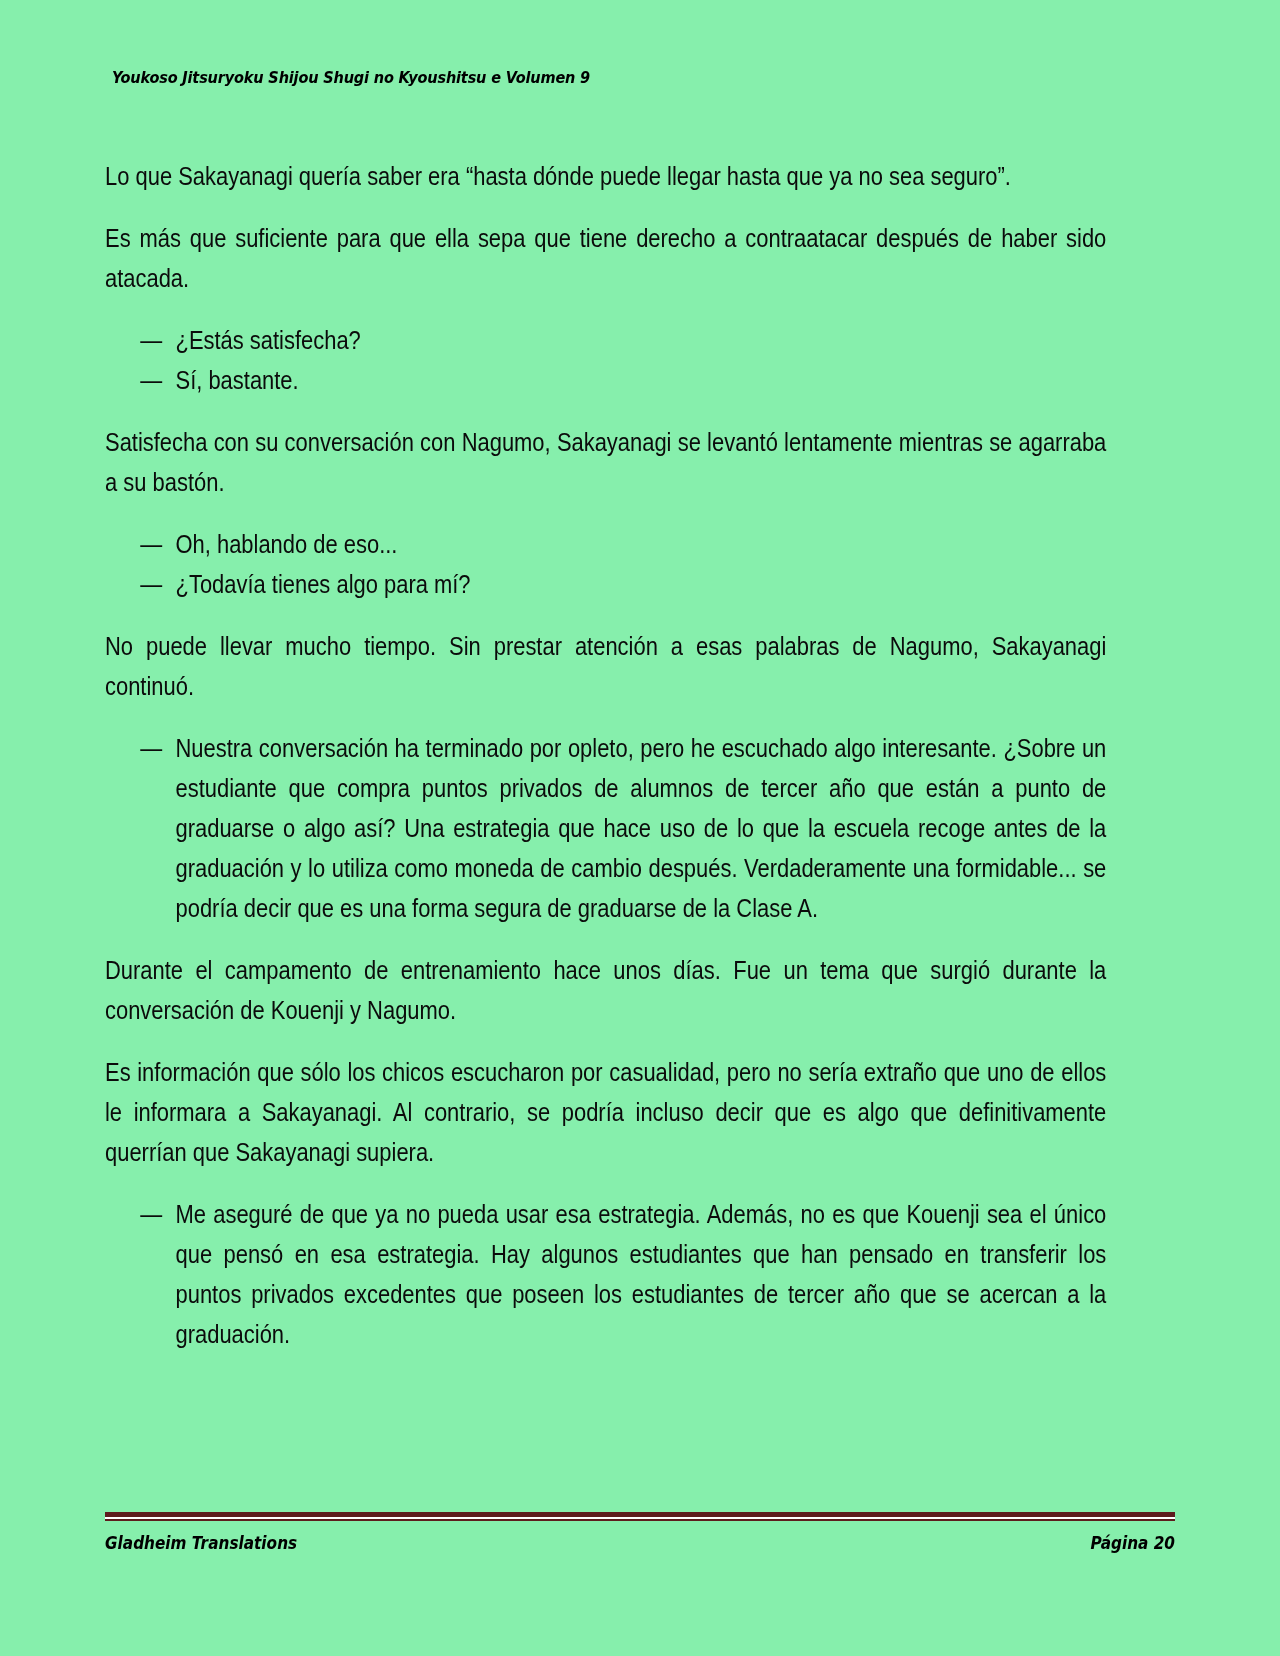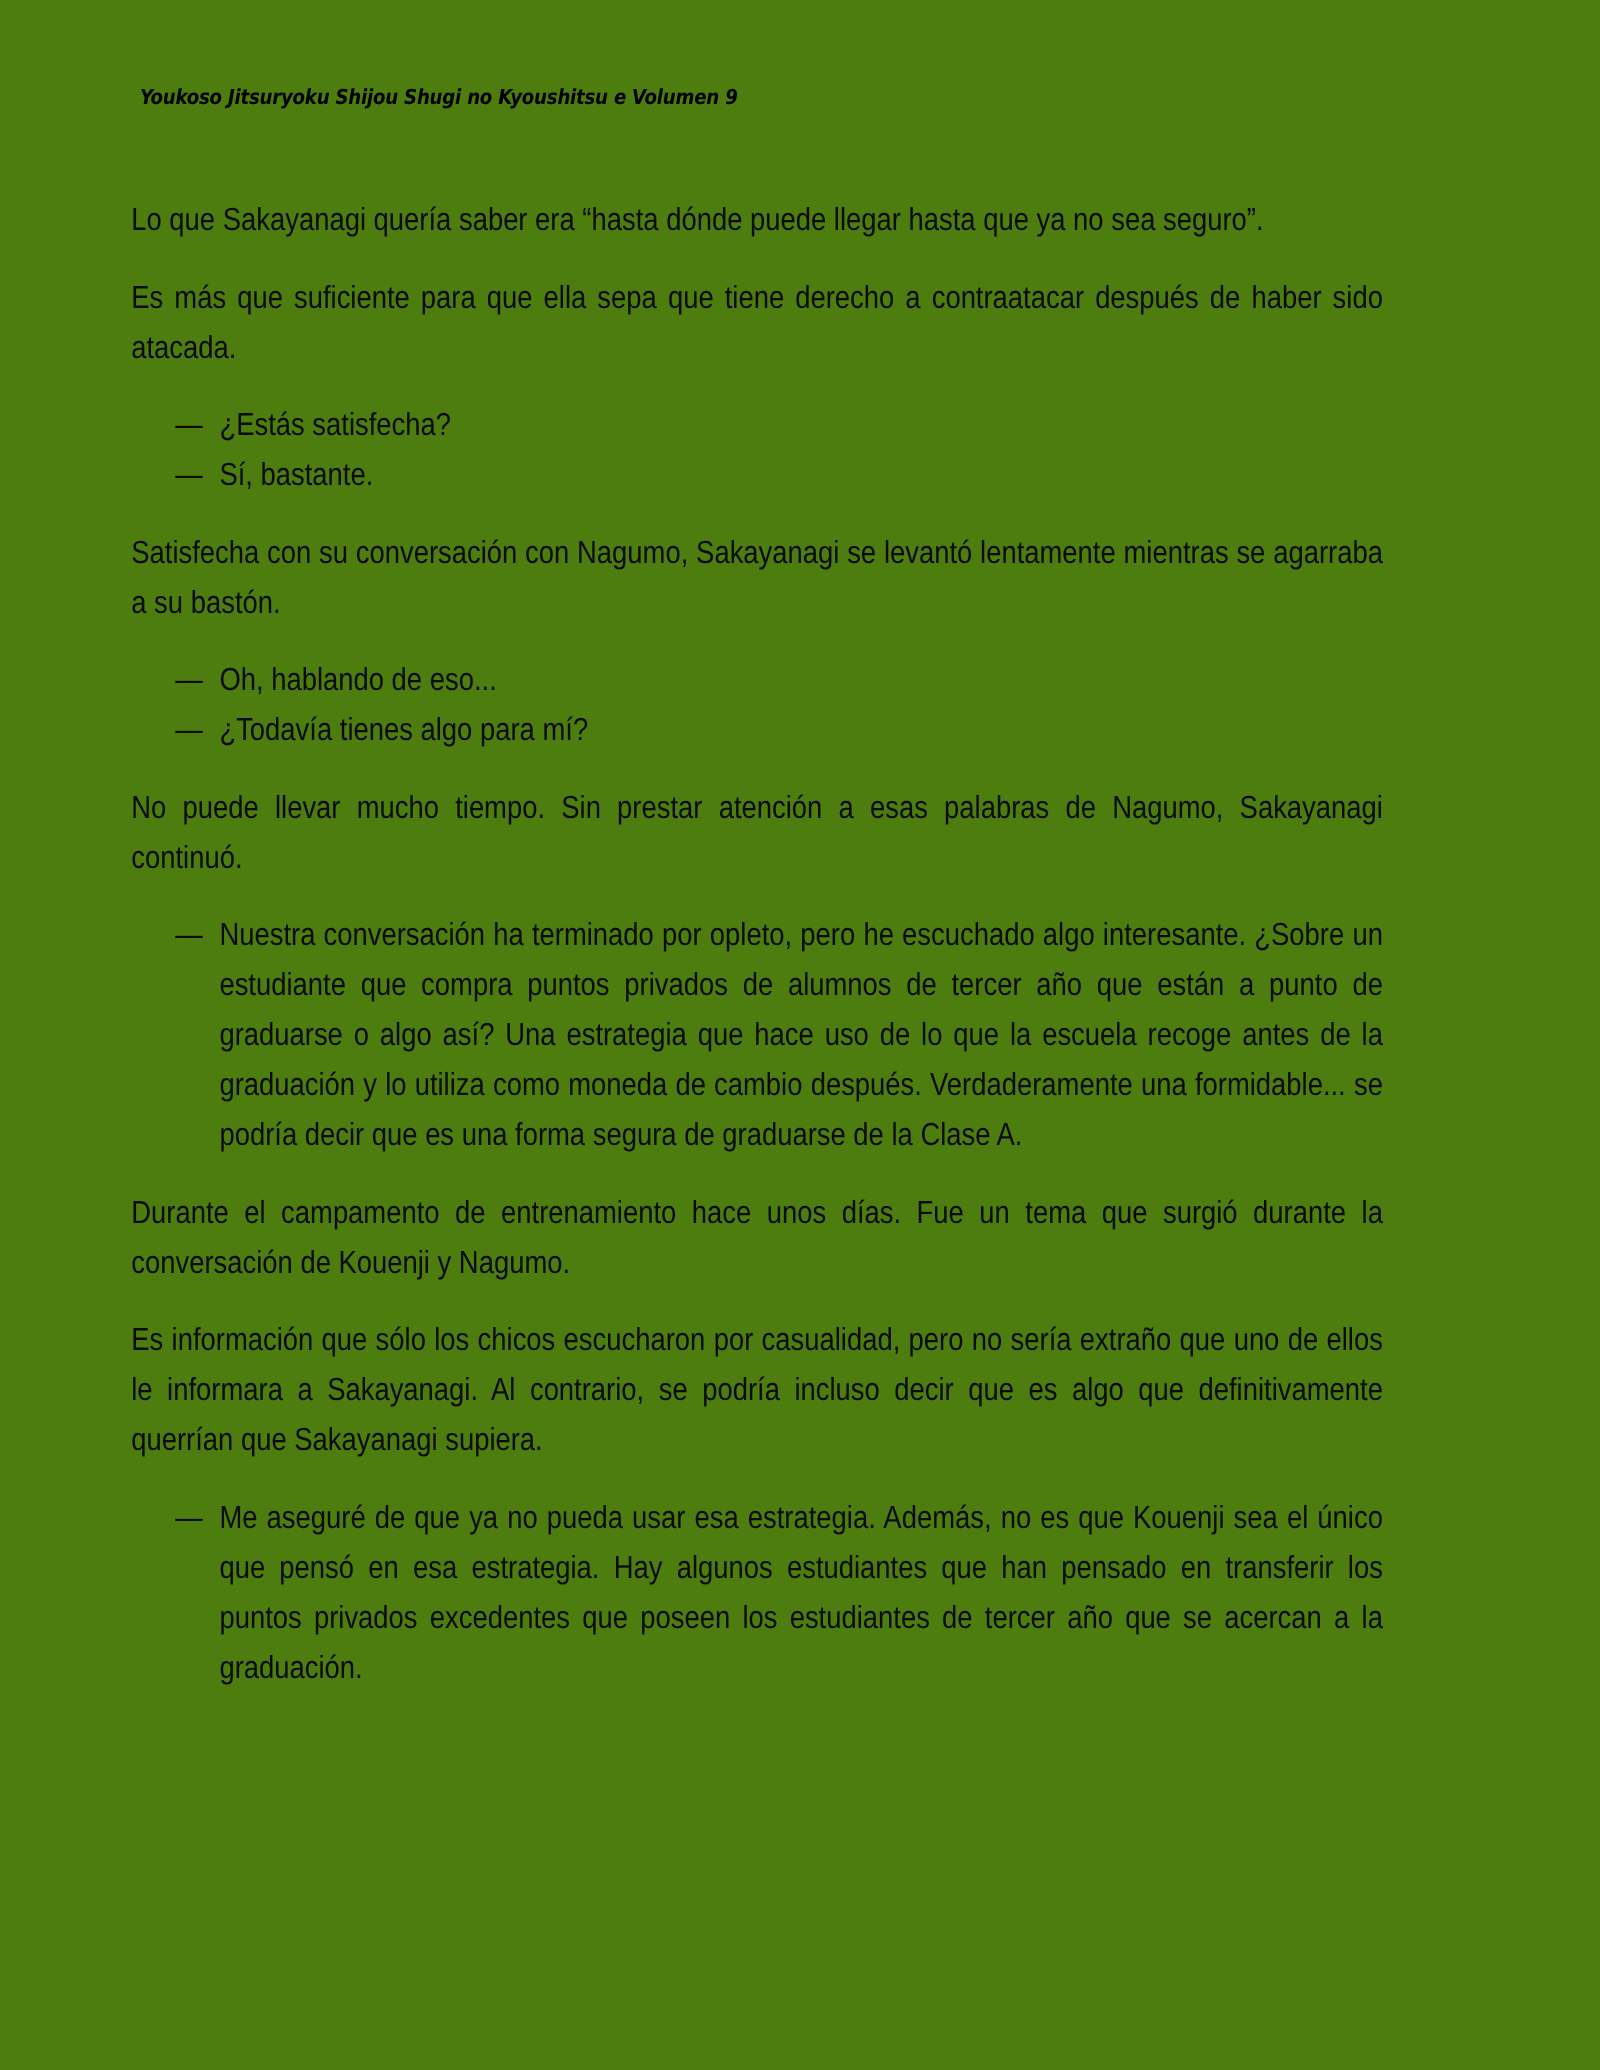--- a/index.html
+++ b/index.html
@@ -10,21 +10,21 @@
   }
 
   body {
     font-family: "Liberation Sans", sans-serif;
   }
 
   .page {
     position: relative;
     width: 1280px;
     height: 1656px;
-    background: #4d7c0f;
+    background: #86efac;
     box-sizing: border-box;
     overflow: hidden;
   }
 
   
   .page-header {
     position: absolute;
     top: 68px;
     left: 112px;
     width: 1000px;
@@ -182,14 +182,23 @@
       <div class="dialogue-block">
         <p class="dialogue-line"><span class="dash">—</span><span>Nuestra conversación ha terminado por opleto, pero he escuchado algo interesante. ¿Sobre un estudiante que compra puntos privados de alumnos de tercer año que están a punto de graduarse o algo así? Una estrategia que hace uso de lo que la escuela recoge antes de la graduación y lo utiliza como moneda de cambio después. Verdaderamente una formidable... se podría decir que es una forma segura de graduarse de la Clase A.</span></p>
       </div>
       <p class="para">Durante el campamento de entrenamiento hace unos días. Fue un tema que surgió durante la conversación de Kouenji y Nagumo.</p>
       <p class="para">Es información que sólo los chicos escucharon por casualidad, pero no sería extraño que uno de ellos le informara a Sakayanagi. Al contrario, se podría incluso decir que es algo que definitivamente querrían que Sakayanagi supiera.</p>
       <div class="dialogue-block">
         <p class="dialogue-line"><span class="dash">—</span><span>Me aseguré de que ya no pueda usar esa estrategia. Además, no es que Kouenji sea el único que pensó en esa estrategia. Hay algunos estudiantes que han pensado en transferir los puntos privados excedentes que poseen los estudiantes de tercer año que se acercan a la graduación.</span></p>
       </div>
     </div>
 
+  <div class="page-footer">
+    <div class="footer-rule-thick"></div>
+    <div class="footer-rule-gap"></div>
+    <div class="footer-rule-thin"></div>
+    <div class="footer-row">
+      <div class="footer-text footer-left">Gladheim Translations</div>
+      <div class="footer-text footer-right">Página 20</div>
+    </div>
+  </div>
 
 </div>
 
 </body></html>

